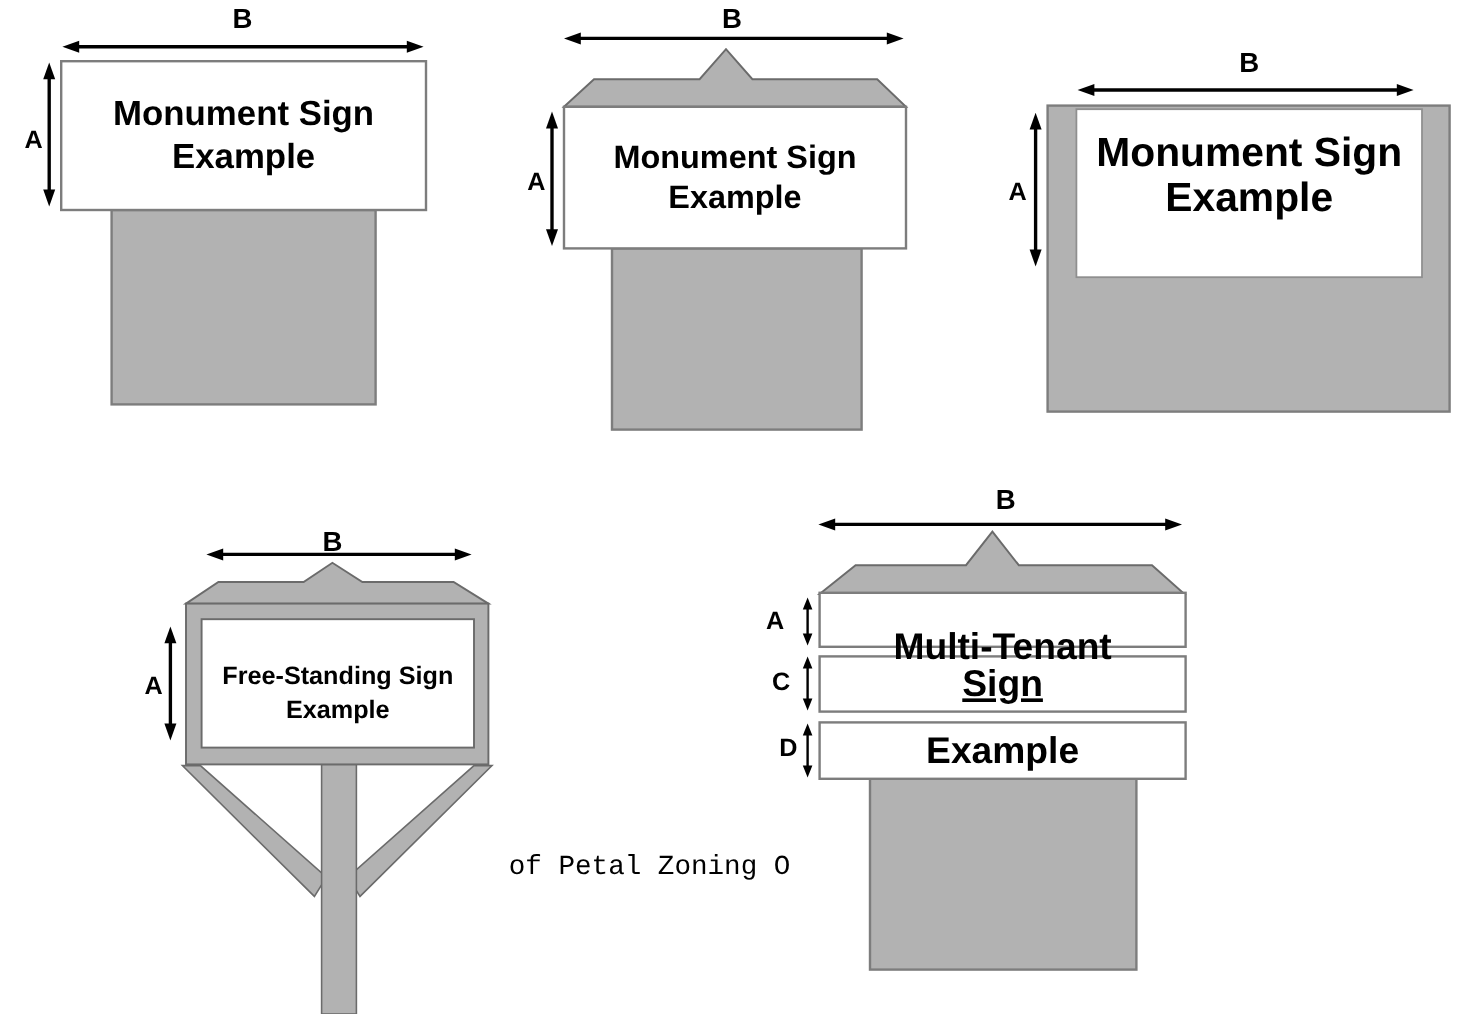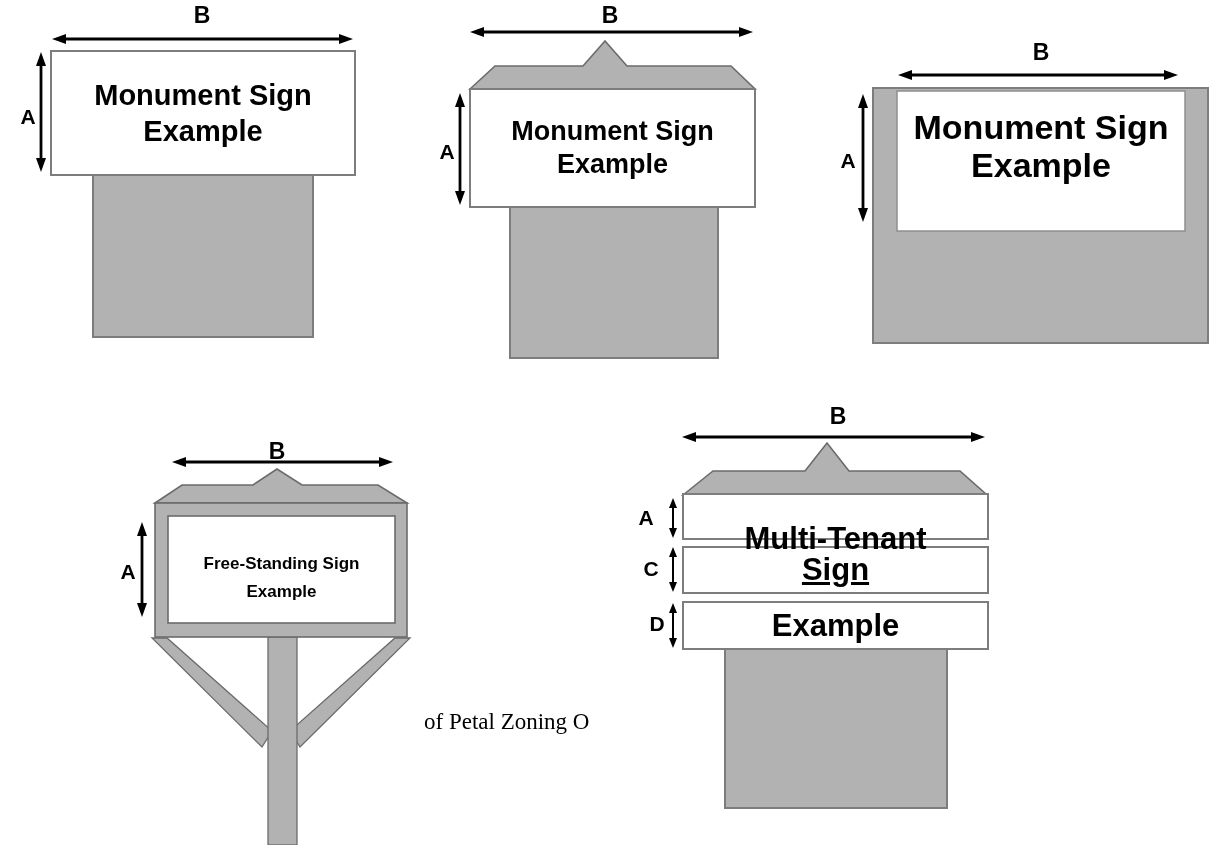--- a/index.html
+++ b/index.html
@@ -15,21 +15,21 @@
   .signbox-thin{fill:#ffffff;stroke:#8f8f8f;stroke-width:1.5;}
   .frame-outer{fill:#b2b2b2;stroke:#6b6b6b;stroke-width:1.6;}
   .frame-inner{fill:#ffffff;stroke:#6b6b6b;stroke-width:1.6;}
   .arrow-line{stroke:#000;stroke-width:2.8;}
   .arrow-line.thin{stroke-width:2;}
   .arrow-head{fill:#000;stroke:none;}
   .dim-label{position:absolute;font-weight:bold;font-size:23px;line-height:22px;text-align:center;}
   .dim-label.small{font-size:21px;line-height:20px;}
   .sign-text{position:absolute;display:flex;align-items:center;justify-content:center;
              text-align:center;white-space:pre-line;font-weight:bold;}
-  #caption{position:absolute;left:424px;top:709px;font-family:Liberation Serif, serif;
+  #caption{position:absolute;left:424px;top:709px;font-family:Liberation Mono, monospace;
            font-size:23px;white-space:nowrap;}
 </style>
 </head>
 <body>
 
 <div id="canvas">
 
   <div class="diagram" style="left:20px;top:4px;width:340px;height:336px;">
     <svg class="svg-layer" width="340" height="336" viewBox="0 0 340 336">
       <rect x="73" y="171" width="220" height="162" class="shape"></rect>
@@ -108,21 +108,21 @@
         <polygon points="278,22 264,17 264,27" class="arrow-head"></polygon>
       </g>
       <g>
         <line x1="27" y1="94" x2="27" y2="165" class="arrow-line"></line>
         <polygon points="27,82 22,96 32,96" class="arrow-head"></polygon>
         <polygon points="27,177 22,163 32,163" class="arrow-head"></polygon>
       </g>
     </svg>
     <div class="dim-label" style="left:147px;top:0;width:30px;">B</div>
     <div class="dim-label small" style="left:3px;top:122px;width:20px;">A</div>
-    <div class="sign-text" style="left:53px;top:76px;width:227px;height:123px;font-size:17px;line-height:28px;border-radius:29px;">Free-Standing Sign
+    <div class="sign-text" style="left:53px;top:76px;width:227px;height:123px;font-size:21px;line-height:28px;border-radius:29px;">Free-Standing Sign
 Example</div>
   </div>
 
   <div class="diagram" style="left:635px;top:400px;width:365px;height:410px;">
     <svg class="svg-layer" width="365" height="410" viewBox="0 0 365 410">
       <polygon points="48,95 78,71 170,71 192,43 214,71 325,71 352,95" class="cap"></polygon>
       <rect x="90" y="249" width="222" height="159" class="shape"></rect>
       <rect x="48" y="94" width="305" height="45" class="signbox"></rect>
       <rect x="48" y="147" width="305" height="46" class="signbox"></rect>
       <rect x="48" y="202" width="305" height="47" class="signbox"></rect>

